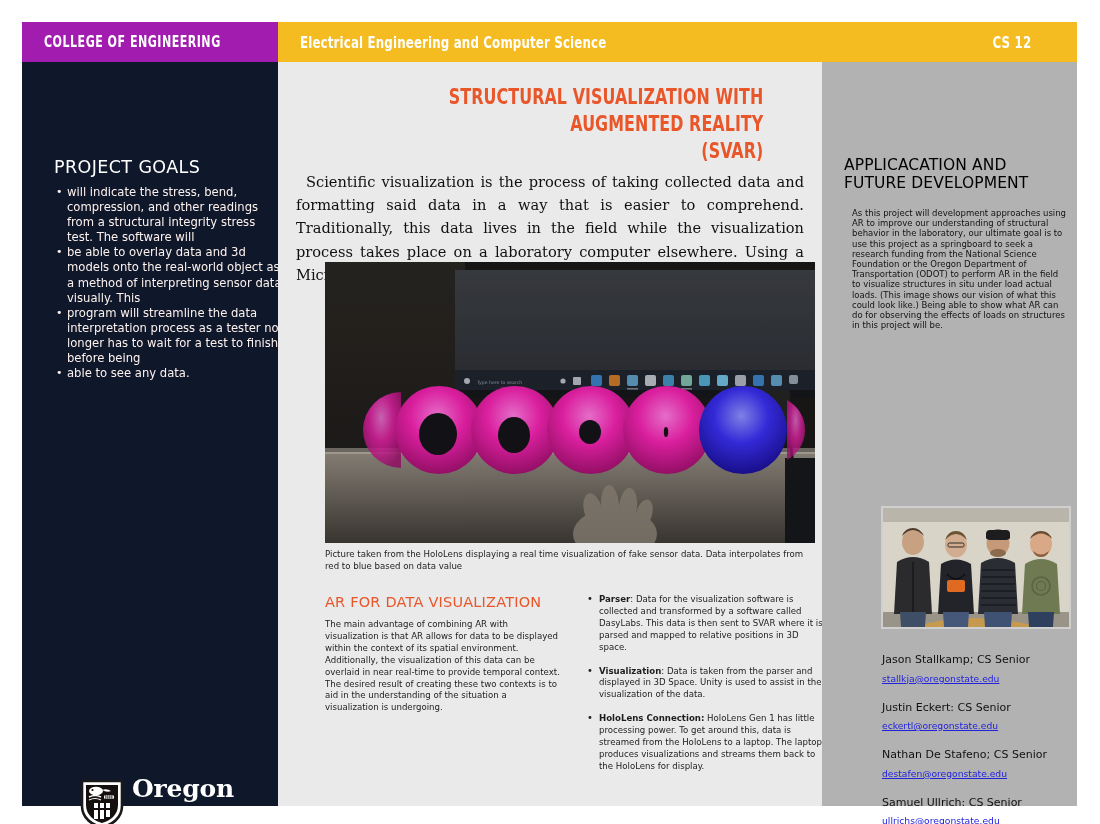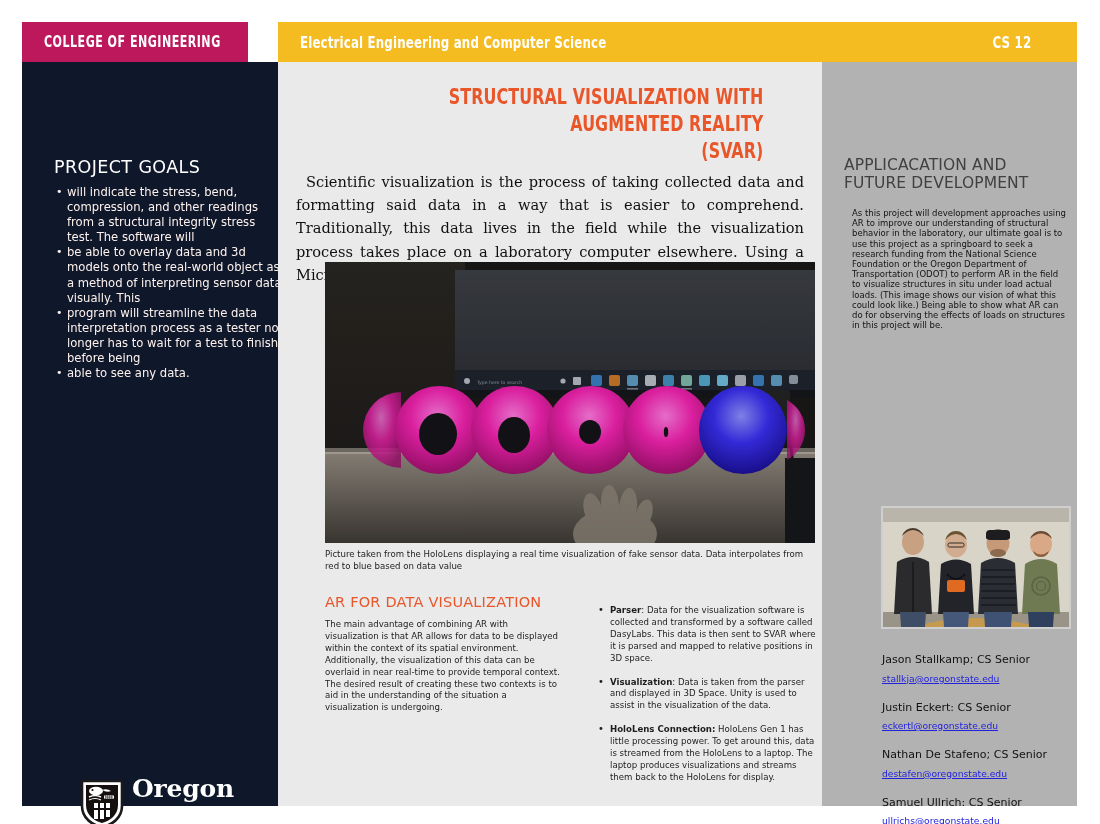--- a/index.html
+++ b/index.html
@@ -5,21 +5,21 @@
   html,body{margin:0;padding:0;}
   body{
     width:1100px;height:824px;background:#ffffff;
     font-family:"DejaVu Sans","Liberation Sans",sans-serif;
     overflow:hidden;position:relative;
   }
   #poster{position:absolute;left:22px;top:22px;width:1055px;height:784px;}
 
   
   .hdr{position:absolute;left:0;top:0;height:40px;}
-  .hdr-black{width:226px;background:#be185d;}
+  .hdr-black{width:256px;background:#a21caf;}
   .hdr-yellow{left:256px;width:799px;background:#f4bc20;}
   .hdr-txt{
     position:absolute;top:50%;transform:translateY(-50%);
     color:#ffffff;font-weight:bold;font-size:13.5px;letter-spacing:.2px;
     white-space:nowrap;
     font-family:"DejaVu Sans Condensed","Liberation Sans Narrow","Liberation Sans",sans-serif;
     transform-origin:left center;
   }
   .hdr-coe{left:22px;transform:translateY(-50%) scaleX(.82);font-size:15px;letter-spacing:.6px;}
   .hdr-dept{left:22px;transform:translateY(-50%) scaleX(.82);font-size:16px;}
@@ -74,30 +74,30 @@
   }
   .caption{
     position:absolute;left:47px;top:487px;width:490px;
     font-size:8.6px;line-height:11.6px;color:#1d1d1d;
   }
   .sec{position:absolute;top:532px;}
   .sec-h{color:#e8562a;font-size:14.5px;letter-spacing:.2px;margin:0 0 9px 0;font-weight:400;}
   .sec-p{font-size:8.6px;line-height:11.9px;color:#1d1d1d;margin:0;}
   .sec-ar{left:47px;width:235px;}
   .sec-sp{left:308px;width:242px;}
-  .sp-list{margin:11px;padding:0;list-style:none;}
+  .sp-list{margin:0;padding:0;list-style:none;}
   .sp-list li{position:relative;padding-left:13px;margin-bottom:12px;
               font-size:8.6px;line-height:11.9px;color:#1d1d1d;}
   .sp-list li::before{content:"\2022";position:absolute;left:1px;top:-1px;font-size:10px;}
   .sp-list b{font-weight:bold;}
 
   
   .r-h{
     position:absolute;left:22px;top:94px;width:215px;
-    color:#404040;font-size:15.5px;line-height:18px;letter-spacing:.1px;font-weight:400;
+    color:#000000;font-size:15.5px;line-height:18px;letter-spacing:.1px;font-weight:400;
   }
   .r-p{
     position:absolute;left:22px;top:138px;width:214px;
     font-size:8.5px;line-height:10.2px;color:#131313;margin:8px;
   }
   .team-photo{
     position:absolute;left:59px;top:444px;width:186px;height:119px;
     border:2px solid #cfcfcf;overflow:hidden;background:#c9c6bd;
   }
   .members{position:absolute;left:60px;top:592px;width:190px;}

